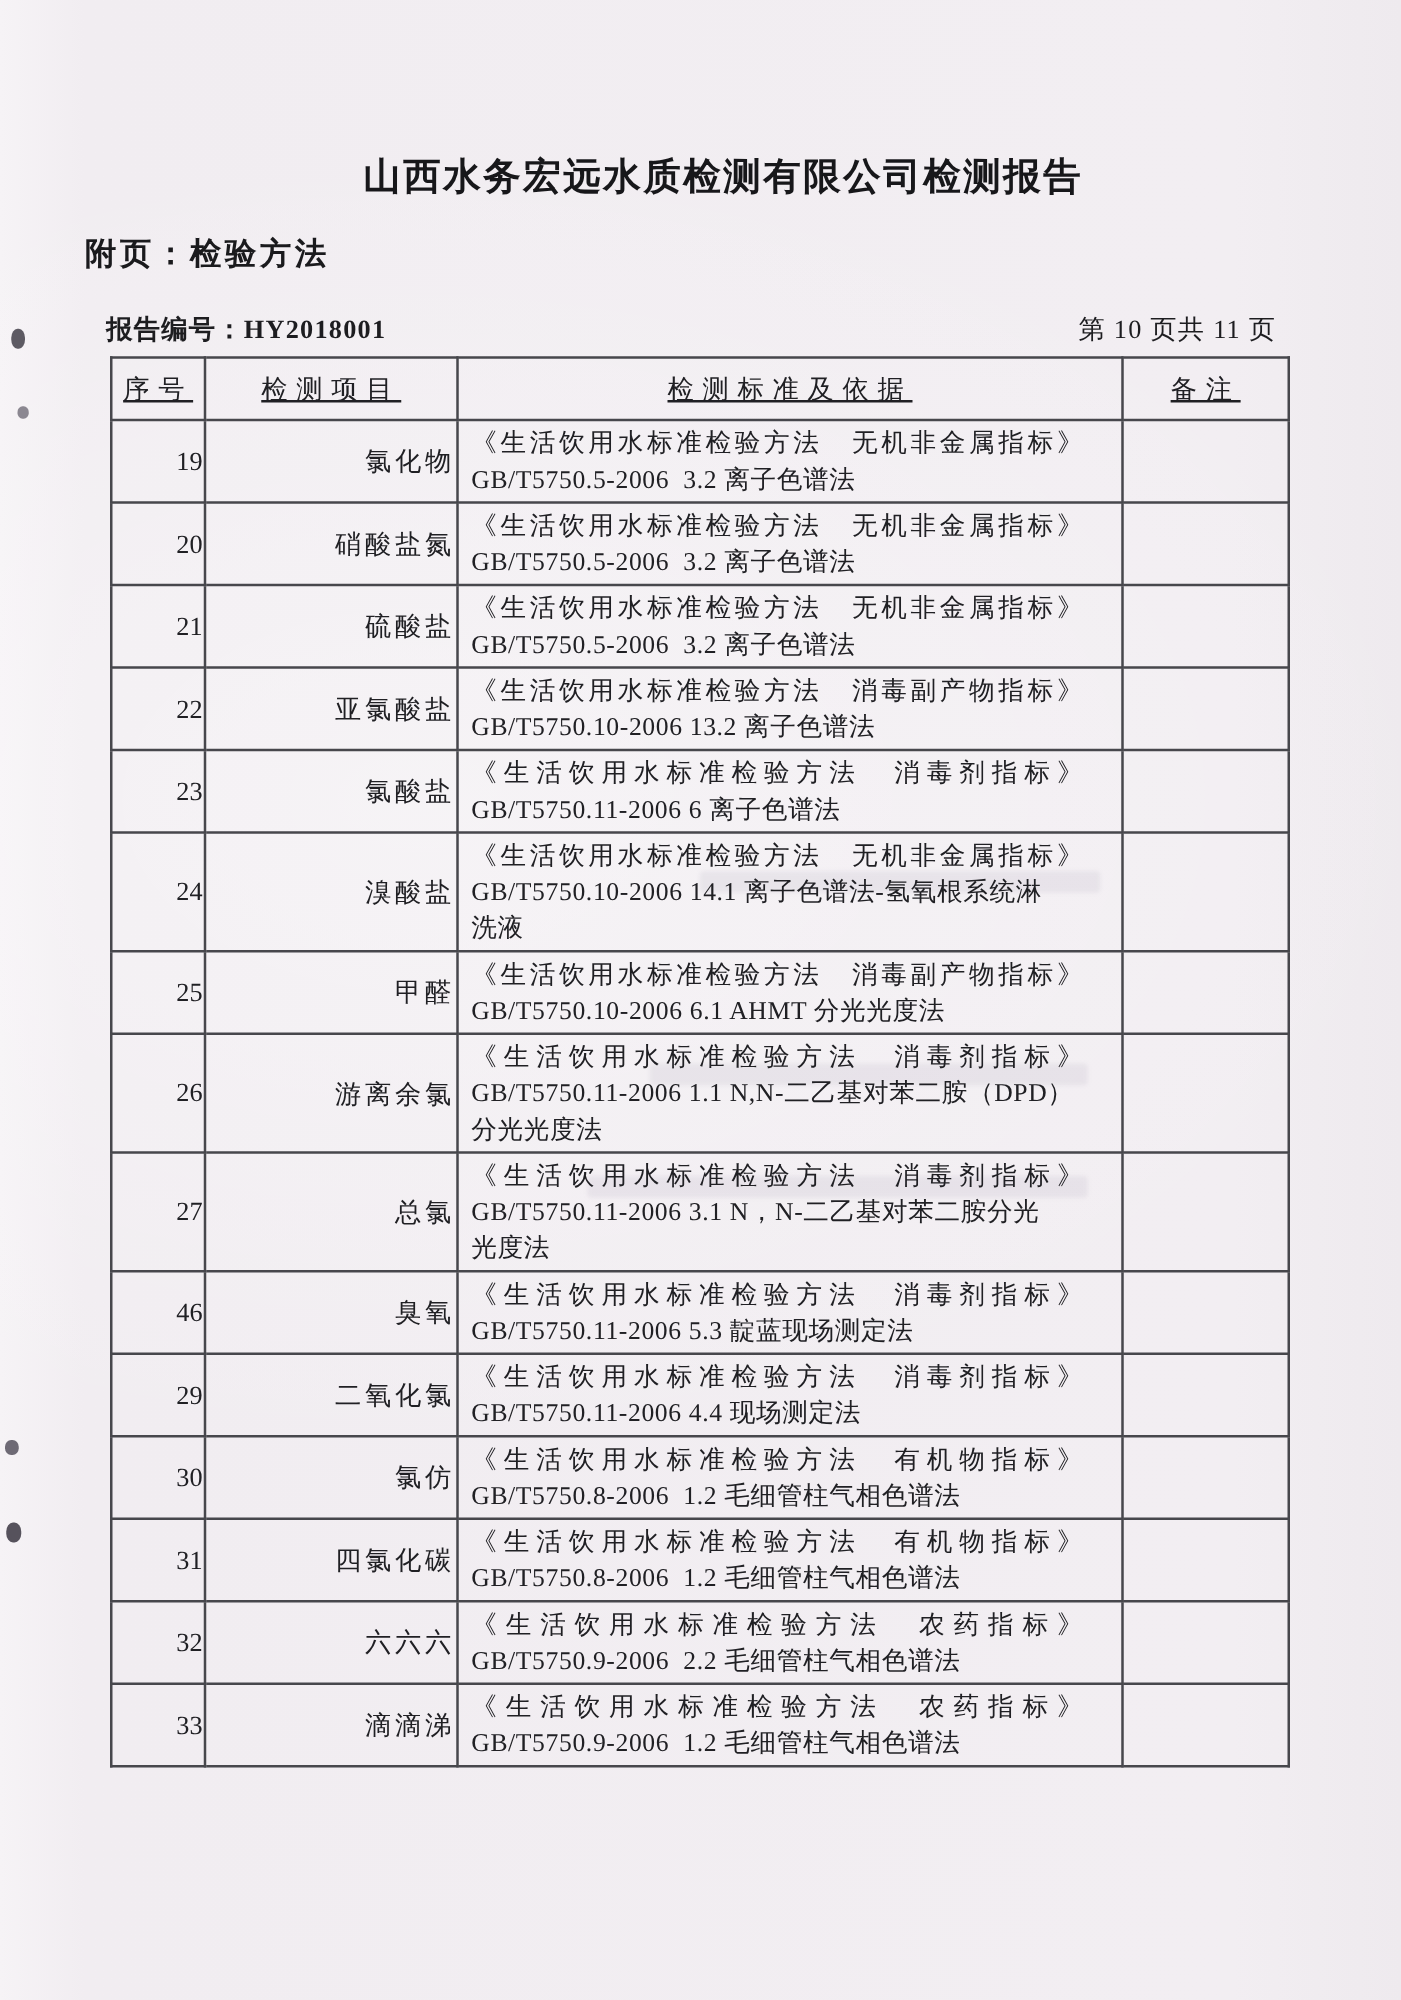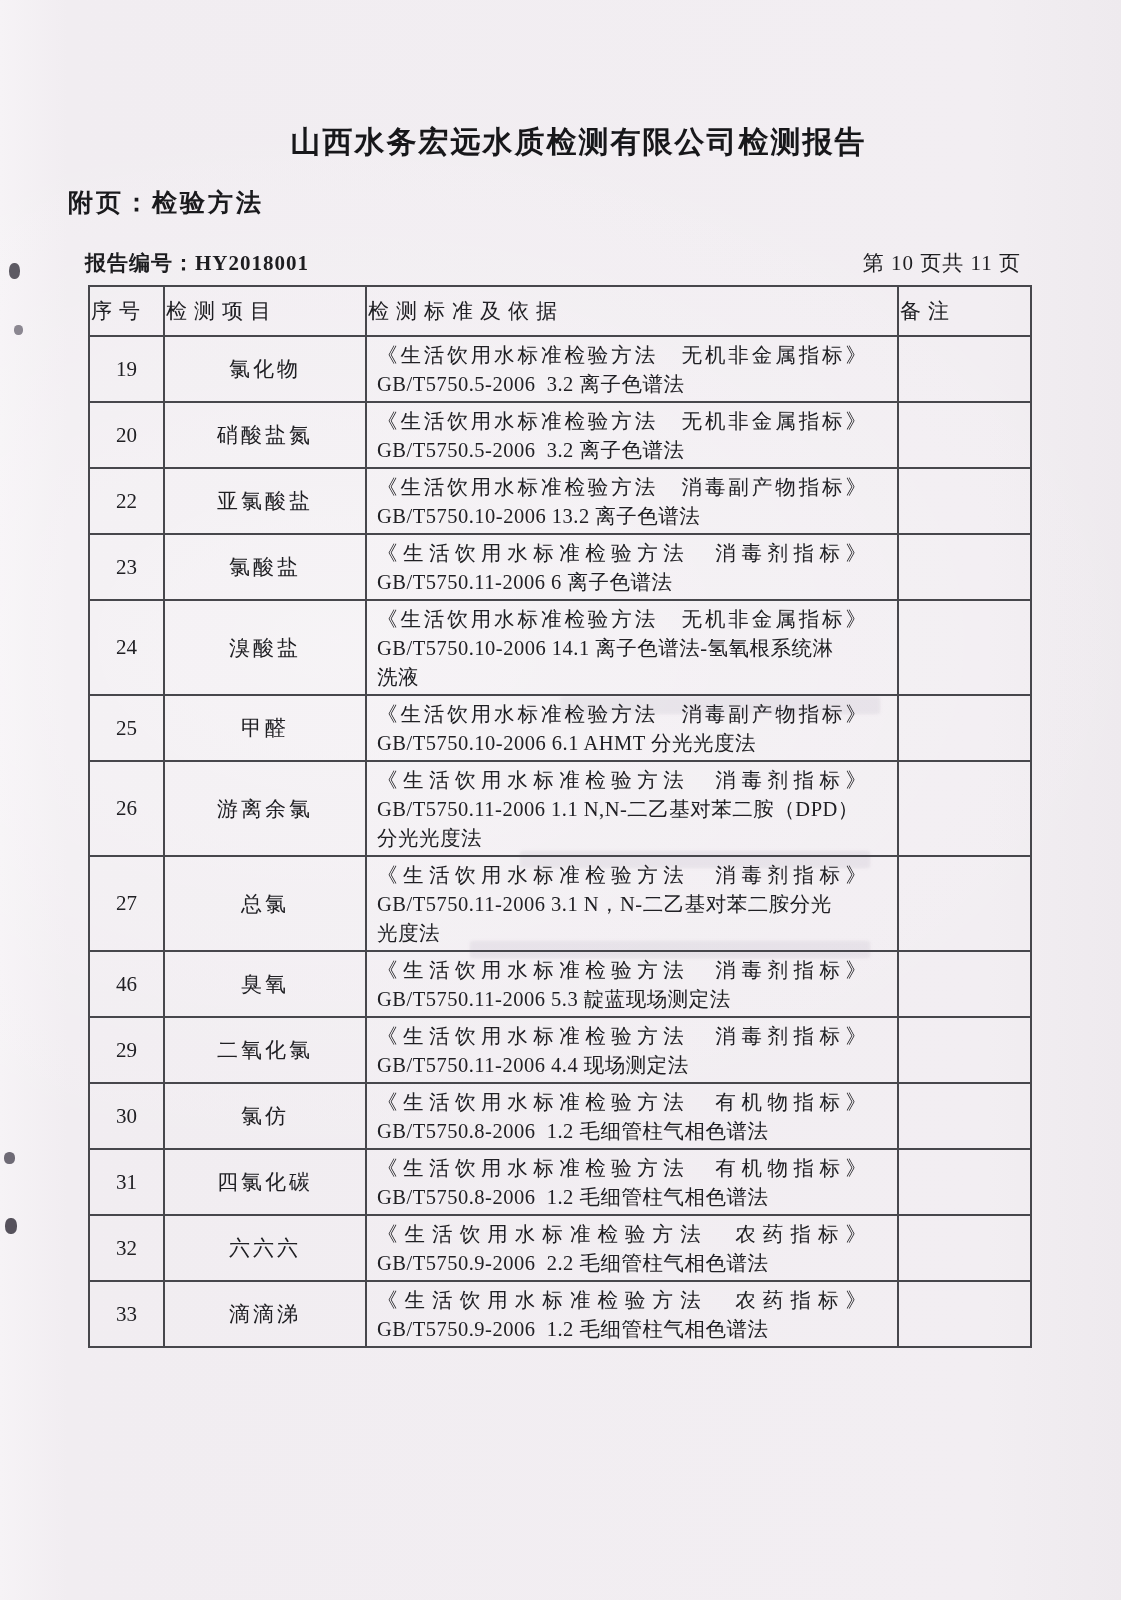--- a/index.html
+++ b/index.html
@@ -34,24 +34,24 @@
   
   .methods-table {
     position:absolute; left:88px; top:285px; width:942px;
     border-collapse:collapse; table-layout:fixed;
   }
   .methods-table th, .methods-table td {
     border:2px solid #47474c; vertical-align:middle;
   }
   .methods-table th {
     height:46px; font-size:21px; font-weight:normal;
-    text-align:left; letter-spacing:7px; color:#202024;
+    text-align:center; letter-spacing:7px; color:#202024;text-decoration:underline;
   }
   td.c-no, td.c-item {
-    text-align:center; font-size:21px; color:#202024;
+    text-align:right; font-size:21px; color:#202024;
   }
   td.c-item { letter-spacing:3px; }
   td.c-std { padding:4px 30px 2px 10px; color:#202024; }
   td.c-remark { }
   .std-line {
     font-size:20.5px; line-height:29px; white-space:pre; letter-spacing:0.5px;
   }
   .std-line.j {
     white-space:normal; text-align:justify; text-align-last:justify; letter-spacing:1px;
   }
@@ -117,20 +117,29 @@
         <tr>
           <td class="c-no">20</td>
           <td class="c-item">硝酸盐氮</td>
           <td class="c-std">
             <div class="std-line j">《生活饮用水标准检验方法　无机非金属指标》</div>
             <div class="std-line">GB/T5750.5-2006  3.2 离子色谱法</div>
           </td>
           <td class="c-remark"></td>
         </tr>
         <tr>
+          <td class="c-no">21</td>
+          <td class="c-item">硫酸盐</td>
+          <td class="c-std">
+            <div class="std-line j">《生活饮用水标准检验方法　无机非金属指标》</div>
+            <div class="std-line">GB/T5750.5-2006  3.2 离子色谱法</div>
+          </td>
+          <td class="c-remark"></td>
+        </tr>
+        <tr>
           <td class="c-no">22</td>
           <td class="c-item">亚氯酸盐</td>
           <td class="c-std">
             <div class="std-line j">《生活饮用水标准检验方法　消毒副产物指标》</div>
             <div class="std-line">GB/T5750.10-2006 13.2 离子色谱法</div>
           </td>
           <td class="c-remark"></td>
         </tr>
         <tr>
           <td class="c-no">23</td>

